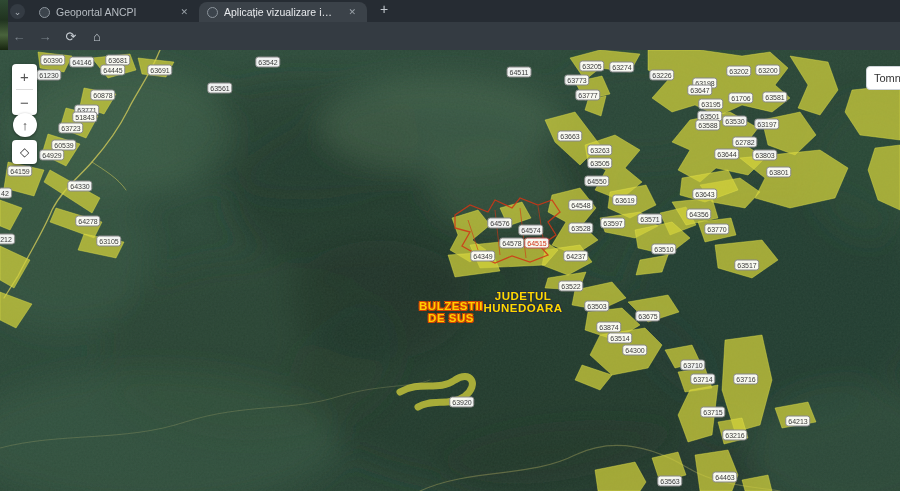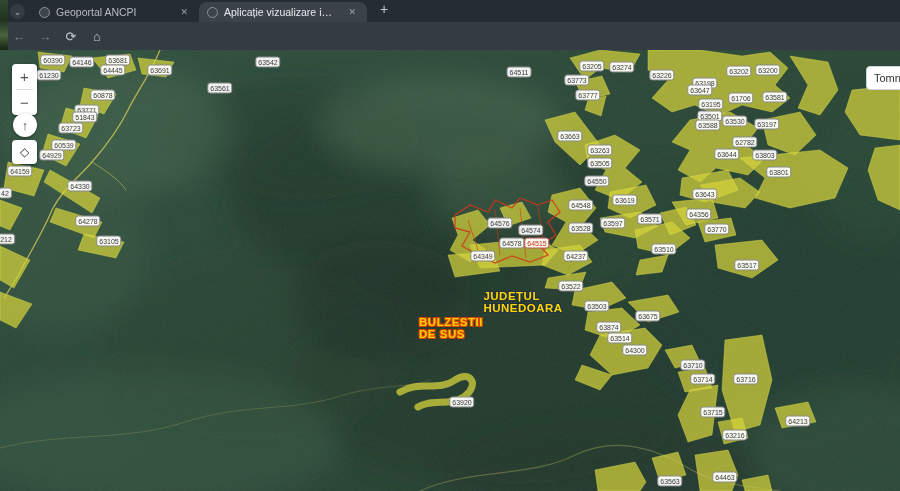--- a/index.html
+++ b/index.html
@@ -36,24 +36,24 @@
   .url .path { color:#9aa0a6; }
 
   
   .map { position:absolute; left:0; top:50px; width:900px; height:441px; overflow:hidden; background:#2c463a; cursor:default; }
   .map svg.base { position:absolute; left:0; top:0; }
 
   .plabel { position:absolute; transform:translate(-50%,-50%); background:rgba(255,255,255,.93); border:1px solid #888;
     border-radius:3px; font-size:7px; line-height:9px; padding:0 2px; color:#3a3a3a; white-space:nowrap; z-index:3; }
   .plabel.red { color:#cf3010; border-color:#b55; }
 
-  .region-label { position:absolute; transform:translate(-50%,0); font-weight:bold; font-size:11.5px;
+  .region-label { position:absolute; transform:translate(-50%,0); text-align:center; font-weight:bold; font-size:11.5px;
     line-height:12px; letter-spacing:.5px; color:#ffd800; z-index:3; white-space:nowrap; }
   .region-label.county { text-shadow:1px 1px 0 #25313d,-1px 1px 0 #25313d,1px -1px 0 #25313d,-1px -1px 0 #25313d; }
-  .region-label.commune { color:#ffcf00; text-shadow:1px 1px 0 #d84400,-1px 1px 0 #d84400,1px -1px 0 #d84400,-1px -1px 0 #d84400;margin-top:16px; }
+  .region-label.commune { color:#ffcf00; text-shadow:1px 1px 0 #d84400,-1px 1px 0 #d84400,1px -1px 0 #d84400,-1px -1px 0 #d84400; }
 
   .ctrl { position:absolute; background:#fff; box-shadow:0 1px 3px rgba(0,0,0,.45); color:#444; z-index:4;
     display:flex; align-items:center; justify-content:center; cursor:pointer; }
   .zoombox { left:12px; top:14px; width:25px; border-radius:4px; flex-direction:column; padding:0; }
   .zoombox .zbtn { width:25px; height:25px; display:flex; align-items:center; justify-content:center; font-size:15px; color:#555; }
   .zoombox .sep { width:17px; height:1px; background:#ddd; }
   .locate { left:13px; top:63px; width:24px; height:24px; border-radius:50%; font-size:13px; font-weight:bold; color:#333; }
   .extent { left:12px; top:90px; width:25px; height:24px; border-radius:4px; font-size:12px; color:#333; }
 
   .layerbtn { position:absolute; left:866px; top:16px; width:56px; height:24px; background:#fff; border:1px solid #cfd4d9;

